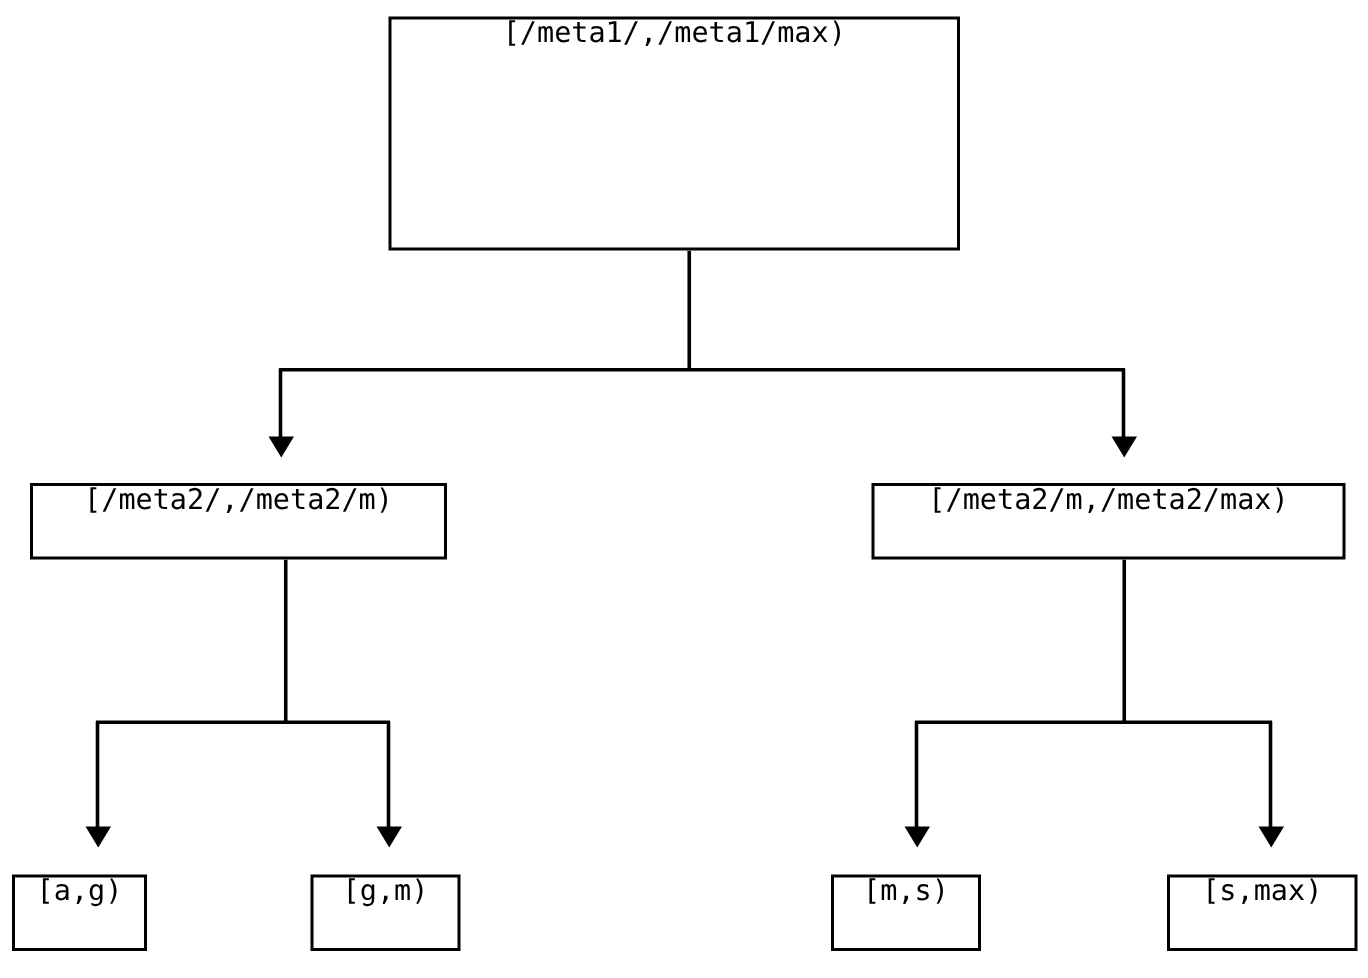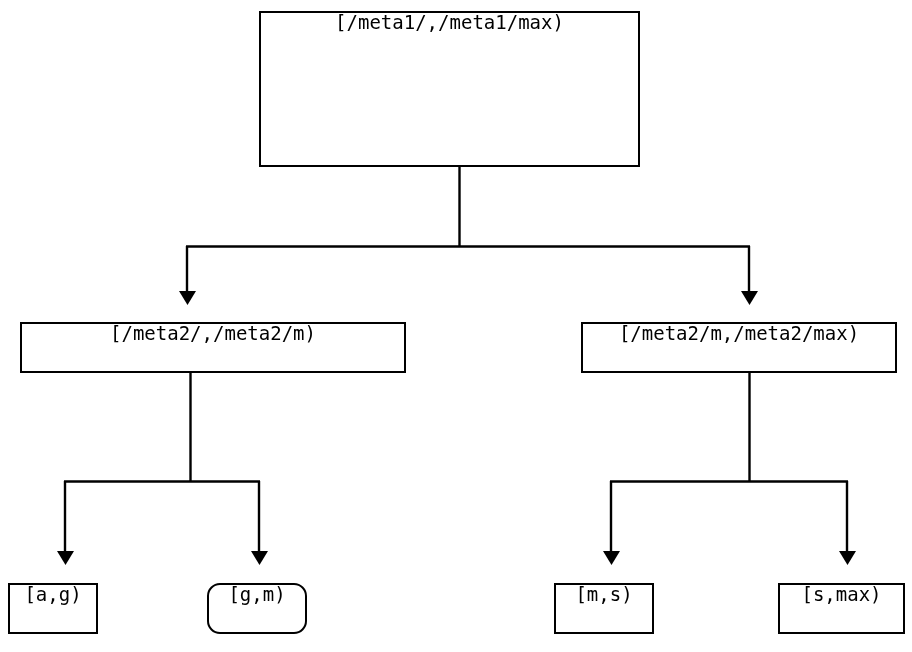--- a/index.html
+++ b/index.html
@@ -84,33 +84,33 @@
     <path class="edge-line" d="M 611 481 L 611 552"></path>
     <path class="edge-line" d="M 847 481 L 847 552"></path>
     <polygon class="arrow-head" points="603,551 620,551 611.5,565"></polygon>
     <polygon class="arrow-head" points="839,551 856,551 847.5,565"></polygon>
   </svg>
 
   <div class="node" style="left:259px; top:11px; width:381px; height:156px;">
     <span class="node-label">[/meta1/,/meta1/max)</span>
   </div>
 
-  <div class="node" style="left:20px; top:322px; width:386px; height:51px;">
+  <div class="node" style="left:20px; top:322px; width:278px; height:51px;">
     <span class="node-label">[/meta2/,/meta2/m)</span>
   </div>
 
   <div class="node" style="left:581px; top:322px; width:316px; height:51px;">
     <span class="node-label">[/meta2/m,/meta2/max)</span>
   </div>
 
   <div class="node" style="left:8px; top:583px; width:90px; height:51px;">
     <span class="node-label">[a,g)</span>
   </div>
 
-  <div class="node" style="left:207px; top:583px; width:100px; height:51px;border-radius:13px;">
+  <div class="node" style="left:207px; top:583px; width:100px; height:51px;">
     <span class="node-label">[g,m)</span>
   </div>
 
   <div class="node" style="left:778px; top:583px; width:127px; height:51px;">
     <span class="node-label">[s,max)</span>
   </div>
 
   <div class="node" style="left:554px; top:583px; width:100px; height:51px;">
     <span class="node-label">[m,s)</span>
   </div>

